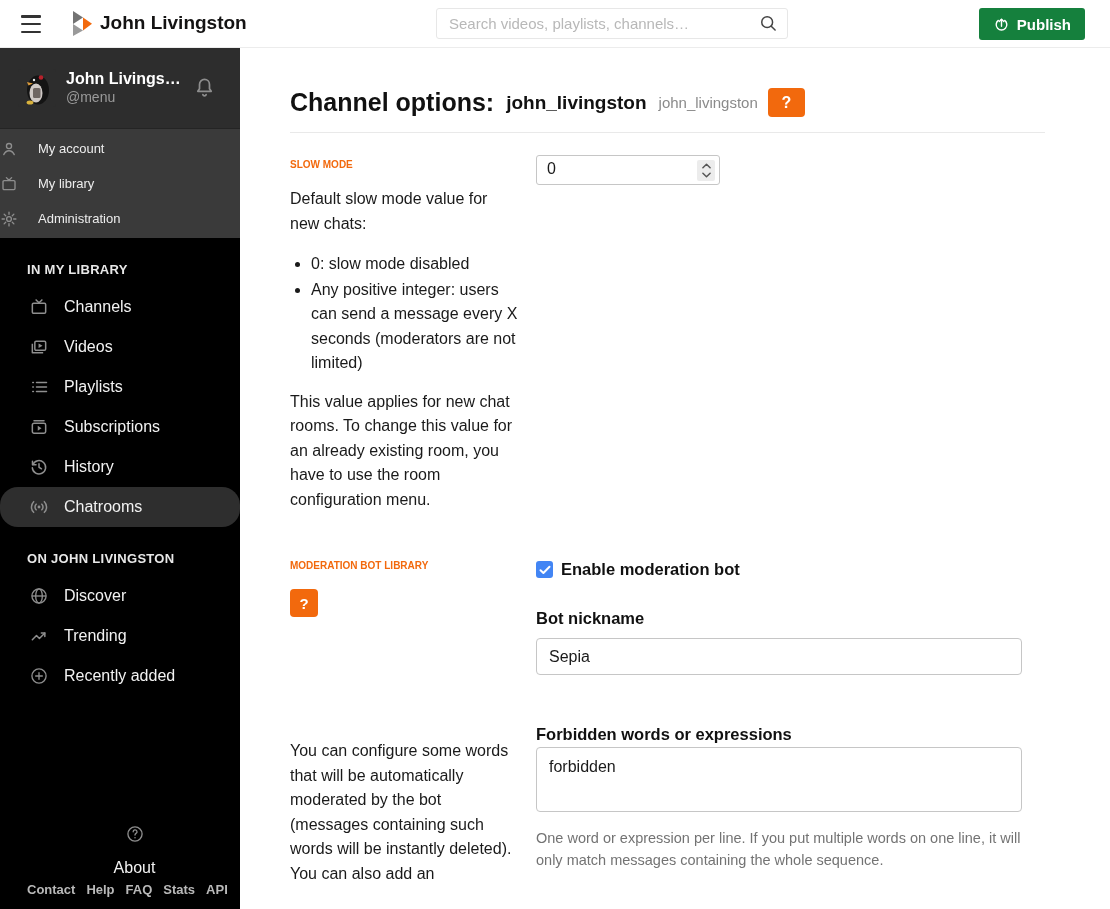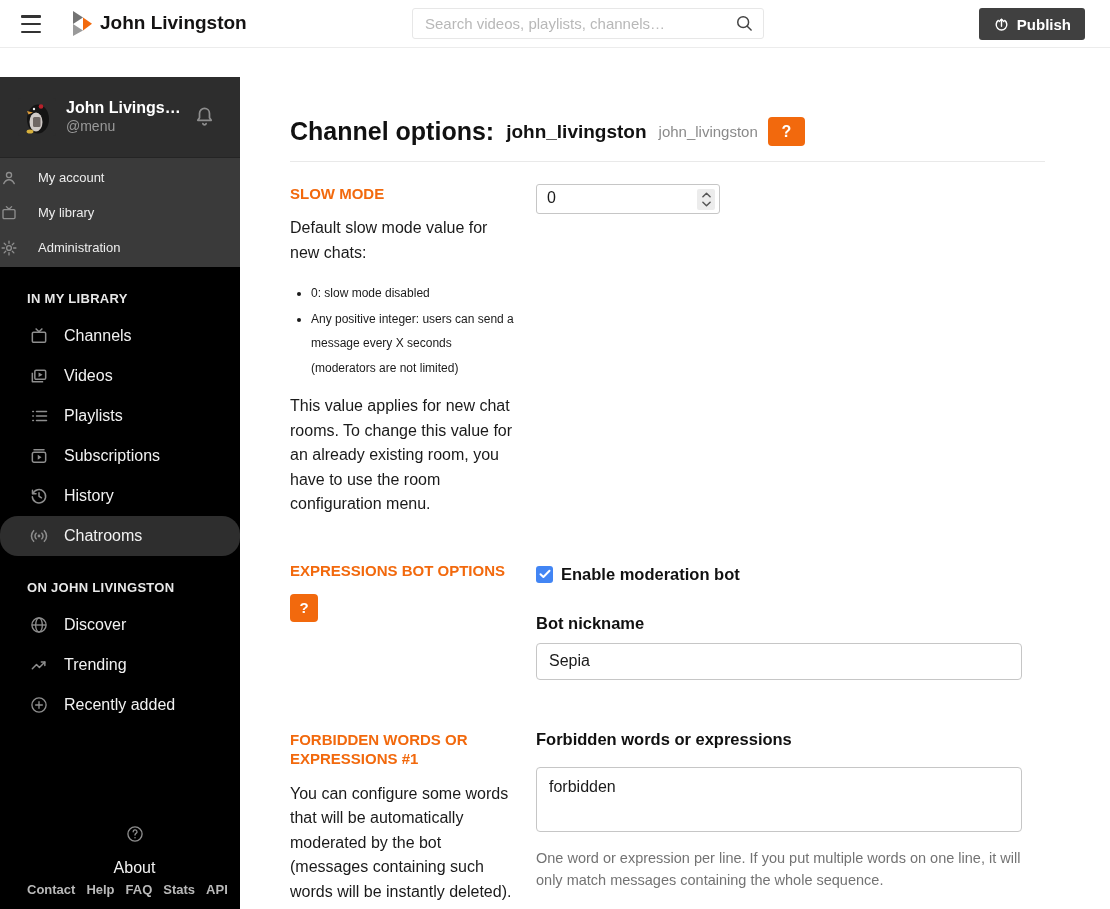--- a/index.html
+++ b/index.html
@@ -1,34 +1,34 @@
 <!DOCTYPE html>
 <html><head>
 <meta charset="utf-8">
 <style>
   * { margin:0; padding:0; box-sizing:border-box; }
   html,body { width:1110px; height:909px; overflow:hidden; background:#fff;
     font-family:"Liberation Sans", sans-serif; }
-  .app { width:1110px; height:909px; position:relative; display:flex; flex-direction:column;gap:29px; }
+  .app { width:1110px; height:909px; position:relative; display:flex; flex-direction:column; }
 
   
   .topbar { height:48px; background:#fff; border-bottom:1px solid #ECECEC;
     position:relative; flex:0 0 48px; z-index:5; }
   .burger { position:absolute; left:21px; top:15px; width:20px; height:18px; cursor:pointer;
     display:flex; flex-direction:column; justify-content:space-between; }
   .burger span { display:block; height:2.5px; background:#333; border-radius:1px; }
   .logo { position:absolute; left:70px; top:10px; }
   .app-title { position:absolute; left:100px; top:12px; font-size:19px; font-weight:bold; color:#141313; }
-  .search-wrap { position:absolute; left:412px; top:8px; width:352px; height:31px; }
+  .search-wrap { position:absolute; left:436px; top:8px; width:352px; height:31px; }
   .search-input { width:100%; height:100%; border:1px solid #E7E7E7; border-radius:3px;
     padding:0 36px 0 12px; font-size:15px; color:#333; font-family:inherit; }
   .search-input::placeholder { color:#B8B8B8; }
   .search-icon { position:absolute; right:10px; top:5px; }
   .publish-btn { position:absolute; right:25px; top:8px; height:32px; padding:0 14px;
-    background:#404040; color:#fff; border:none; border-radius:3px; font-size:15px;
+    background:#15803d; color:#fff; border:none; border-radius:3px; font-size:15px;
     font-weight:bold; display:flex; align-items:center; gap:7px; cursor:pointer; font-family:inherit; }
 
   
   .body-row { display:flex; flex:1; min-height:0; }
 
   
   .sidebar { width:240px; background:#000; color:#fff; display:flex; flex-direction:column; flex:0 0 240px; }
   .user-area { background:#2D2D2D; height:80px; display:flex; align-items:center; padding:0 20px 0 18px; position:relative; }
   .avatar { width:38px; height:38px; border-radius:3px; overflow:hidden; flex:0 0 38px; }
   .user-meta { margin-left:10px; line-height:1.25; overflow:hidden; }
@@ -60,42 +60,42 @@
   .help-btn.sm { width:28px; height:28px; font-size:15px; margin-top:14px; }
   .divider { height:1px; background:#E9E9E9; margin-top:15px; }
   .intro { margin-top:36px; font-size:16px; color:#1a1a1a; }
 
   .form-row { display:flex; }
   .row-1 { margin-top:22px; }
   .row-2 { margin-top:44px; }
   .row-3 { margin-top:50px; }
   .col-left { width:246px; padding-right:18px; flex:0 0 246px; }
   .col-right { width:486px; flex:0 0 486px; }
-  .sec-title { color:#F2690D; font-size:15px; font-weight:bold; line-height:19px; }
+  .sec-title { color:#F2690D; font-size:10px; font-weight:bold; line-height:19px; }
   .sec-desc { margin-top:14px; font-size:16px; line-height:24.5px; color:#1a1a1a; }
   .sec-desc.first { margin-top:13px; }
   ul.opts { margin:16px 0 0 21px; }
-  ul.opts li { font-size:12px; line-height:24.5px; color:#1a1a1a; margin-bottom:1px; }
+  ul.opts li { font-size:16px; line-height:24.5px; color:#1a1a1a; margin-bottom:1px; }
 
   .num-field { position:relative; width:184px; height:30px; border:1px solid #C6C6C6;
     border-radius:3px; background:#fff; }
   .num-value { position:absolute; left:10px; top:4px; font-size:16px; color:#1a1a1a; }
   .num-spinner { position:absolute; right:4px; top:4px; width:18px; height:21px; background:#ECECEC;
     border-radius:2px; display:flex; flex-direction:column; align-items:center; justify-content:center;
     gap:3px; cursor:pointer; }
 
   .check-row { display:flex; align-items:center; gap:8px; margin-top:4px; }
   .checkbox { width:17px; height:17px; background:#4285F4; border-radius:3px;
     display:flex; align-items:center; justify-content:center; cursor:pointer; }
   .check-label { font-size:16.5px; font-weight:bold; color:#111; }
   .field-label { font-size:16.5px; font-weight:bold; color:#111; }
   .mt-label { margin-top:30px; }
   .text-input { margin-top:10px; width:100%; height:37px; border:1px solid #C6C6C6; border-radius:4px;
     padding:8px 12px; font-size:16px; color:#1a1a1a; font-family:inherit; }
-  .textarea { margin-top:18px; width:100%; height:65px; border:1px solid #C6C6C6; border-radius:4px;
+  .textarea { margin-top:3px; width:100%; height:65px; border:1px solid #C6C6C6; border-radius:4px;
     padding:8px 12px; font-size:16px; color:#1a1a1a; font-family:inherit; resize:none; line-height:22px; }
   .helper { margin-top:11px; font-size:14.5px; line-height:22px; color:#737373; }
 
   svg { display:block; }
 </style>
 </head>
 <body>
 
 <div class="app">
 
@@ -335,40 +335,39 @@
               <svg width="9" height="6" viewBox="0 0 10 6" fill="none" stroke="#555" stroke-width="1.6" stroke-linecap="round" stroke-linejoin="round">
                   <path d="M1 1l4 4 4-4"></path>
                 </svg>
             </span>
           </div>
         </div>
       </div>
 
       <div class="form-row row-2">
         <div class="col-left">
-          <div class="sec-title">EXPRESSIONS BOT OPTIONS</div>
+          <div class="sec-title">MODERATION BOT LIBRARY</div>
           <button class="help-btn sm">?</button>
         </div>
         <div class="col-right">
           <div class="check-row">
             <span class="checkbox">
               <svg width="12" height="10" viewBox="0 0 12 10" fill="none" stroke="#fff" stroke-width="2" stroke-linecap="round" stroke-linejoin="round">
                   <path d="M1.5 5.2 4.4 8 10.5 1.8"></path>
                 </svg>
             </span>
             <span class="check-label">Enable moderation bot</span>
           </div>
           <div class="field-label mt-label">Bot nickname</div>
           <input class="text-input" value="Sepia" style="">
         </div>
       </div>
 
       <div class="form-row row-3">
         <div class="col-left">
-          <div class="sec-title">FORBIDDEN WORDS OR EXPRESSIONS #1</div>
           <div class="sec-desc">You can configure some words that will be automatically moderated by the bot (messages containing such words will be instantly deleted). You can also add an</div>
         </div>
         <div class="col-right">
           <div class="field-label">Forbidden words or expressions</div>
           <textarea class="textarea" style="">forbidden</textarea>
           <div class="helper">One word or expression per line. If you put multiple words on one line, it will only match messages containing the whole sequence.</div>
         </div>
       </div>
 
     </div>

